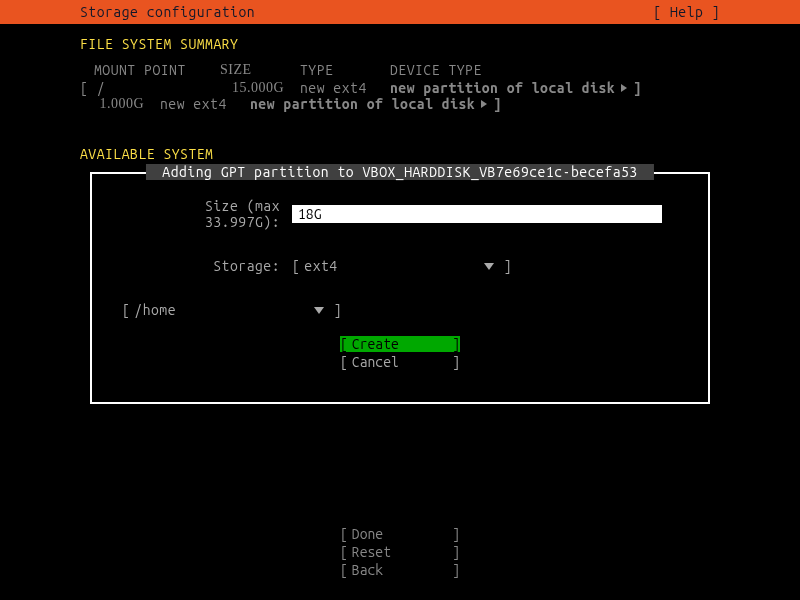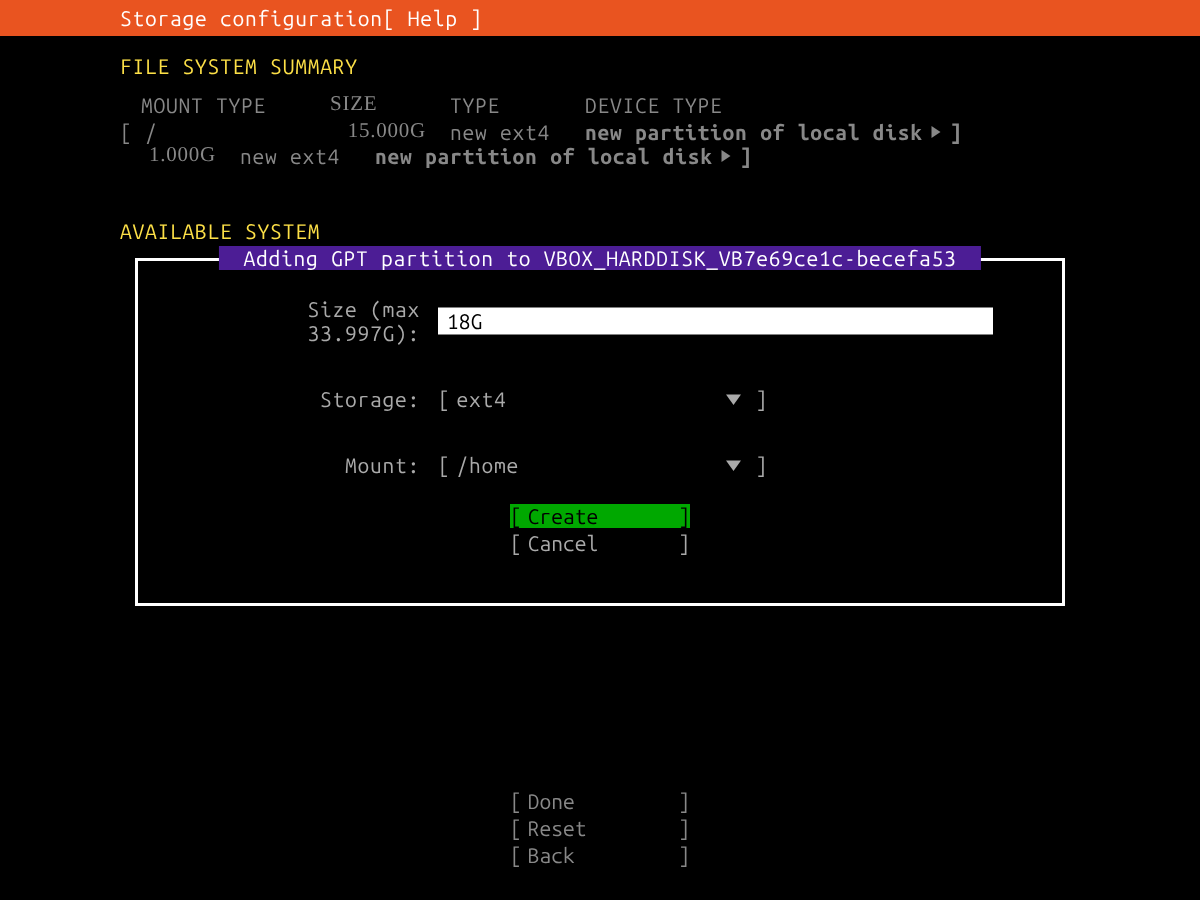--- a/index.html
+++ b/index.html
@@ -10,24 +10,24 @@
     font-family: "Ubuntu Mono", "DejaVu Sans Mono", Consolas, monospace;
     font-size: 14px;
     color: #888;
     overflow: hidden;
     letter-spacing: 0.5px;
   }
   .header-bar {
     background: #e95420;
     height: 24px;
     display: flex;
-    justify-content: flex-start;
+    justify-content: space-between;
     align-items: center;
     padding: 0 80px 0 80px;
-    color: #ffffff;
+    color: #0f172a;
   }
   .content {
     padding: 12px 80px 0 80px;
   }
   .section-title {
     color: #fde047;
     margin-bottom: 10px;
   }
   .summary-table {
     margin-left: 0px;
@@ -65,21 +65,21 @@
   .dialog-box {
     border: 2px solid #fff;
     padding: 24px 30px 30px 30px;
     position: relative;
   }
   .dialog-title {
     position: absolute;
     top: -10px;
     left: 50%;
     transform: translateX(-50%);
-    background: #4c1d95;
+    background: #404040;
     color: #fff;
     padding: 0 8px;
     white-space: nowrap;
   }
   .form-row {
     display: flex;
     align-items: center;
     margin-bottom: 28px;
   }
   .form-label {
@@ -168,21 +168,21 @@
   <span>Storage configuration</span>
   <span>[ Help ]</span>
 </div>
 
 <div class="content">
 
   <div class="section-title">FILE SYSTEM SUMMARY</div>
 
   <div class="summary-table">
     <div class="summary-header">
-      <span class="col-mount" style="padding-left:14px">MOUNT TYPE</span>
+      <span class="col-mount" style="padding-left:14px">MOUNT POINT</span>
       <span class="col-size" style="text-align:left">SIZE</span>
       <span class="col-type">TYPE</span>
       <span class="col-device">DEVICE TYPE</span>
     </div>
 
     <div class="summary-row">
       <span class="col-mount"><span>[</span> <span>/</span></span>
       <span class="col-size">15.000G</span>
       <span class="col-type">new ext4</span>
       <span class="col-device row-end">
@@ -221,21 +221,20 @@
           <div class="form-label">Storage:</div>
           <div class="select-field">
             <span class="bracket-l">[</span>
             <span class="select-value">ext4</span>
             <span class="triangle-down"></span>
             <span class="bracket-r">]</span>
           </div>
         </div>
 
         <div class="form-row" style="margin-bottom:18px">
-          <div class="form-label">Mount:</div>
           <div class="select-field">
             <span class="bracket-l">[</span>
             <span class="select-value">/home</span>
             <span class="triangle-down"></span>
             <span class="bracket-r">]</span>
           </div>
         </div>
 
         <div class="dialog-buttons">
           <button class="btn btn-primary">

